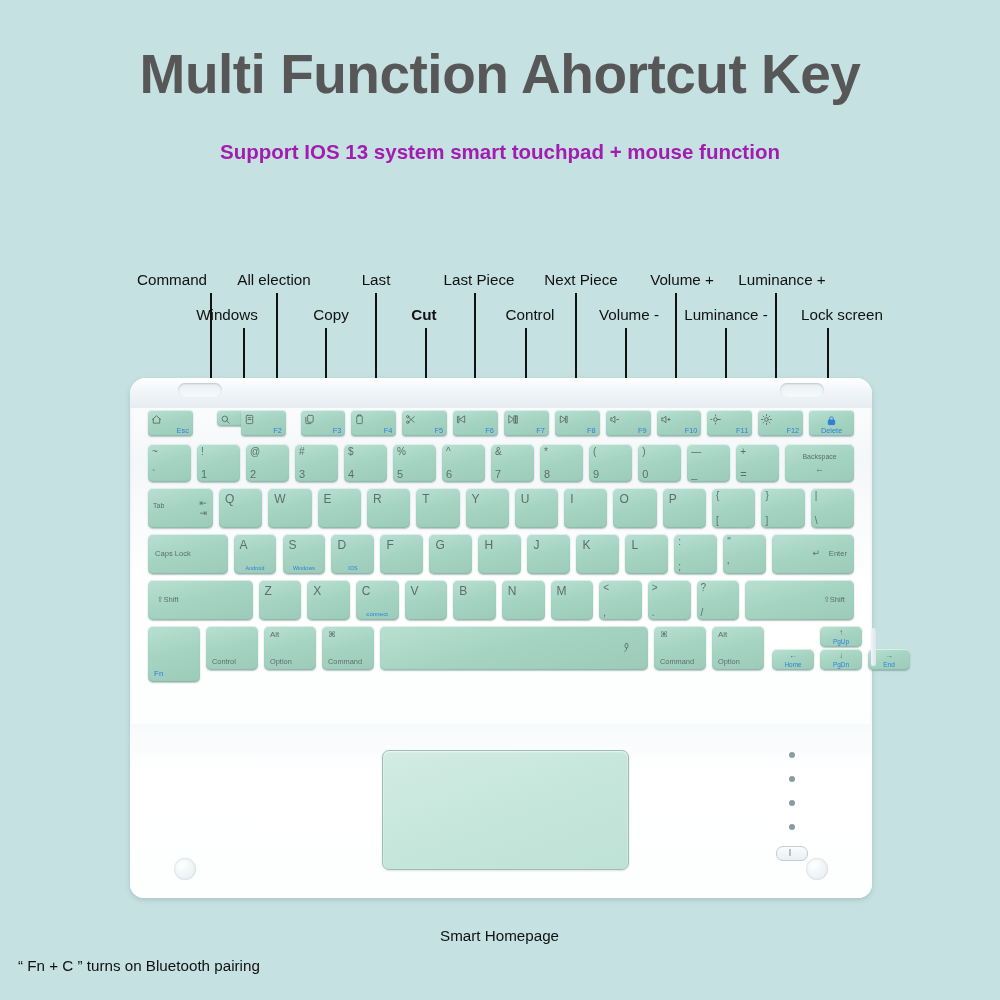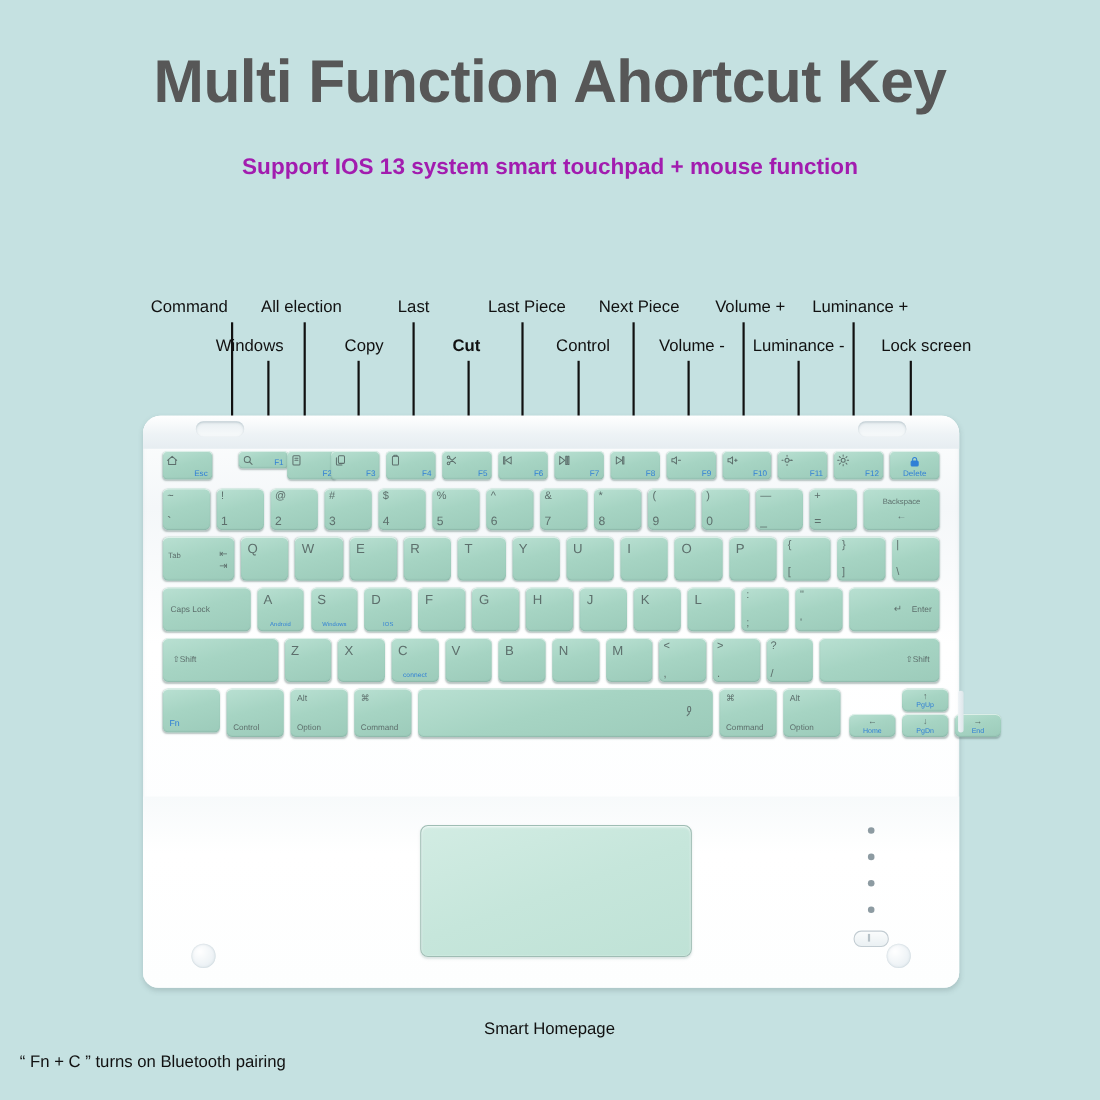--- a/index.html
+++ b/index.html
@@ -143,21 +143,21 @@
           </svg></span>
         <span class="lg-br fkey-label">Esc</span>
       </div>
       <div class="key fn-row" style="left: 87px; top: 8px; width: 44.8571px; height: 16px; text-decoration: underline;">
         <span class="lg-tl" style="top:1px;left:3px;"><svg width="11" height="11" viewBox="0 0 24 24" fill="none" stroke="#5d6f6c" stroke-width="2" stroke-linecap="round" stroke-linejoin="round">
             <circle cx="10.5" cy="10.5" r="6"></circle>
             <path d="M15 15l5 5"></path>
           </svg></span>
         <span class="lg-br fkey-label">F1</span>
       </div>
-      <div class="key fn-row" style="left: 131px; top: 8px; width: 44.8571px; height: 26px;">
+      <div class="key fn-row" style="left: 111px; top: 8px; width: 44.8571px; height: 26px;">
         <span class="lg-tl" style="top:1px;left:3px;"><svg width="11" height="11" viewBox="0 0 24 24" fill="none" stroke="#5d6f6c" stroke-width="2" stroke-linecap="round" stroke-linejoin="round">
             <rect x="5" y="3" width="14" height="18" rx="2"></rect>
             <path d="M9 8h6M9 12h6"></path>
           </svg></span>
         <span class="lg-br fkey-label">F2</span>
       </div>
       <div class="key fn-row" style="left: 170.571px; top: 8px; width: 44.8571px; height: 26px;">
         <span class="lg-tl" style="top:1px;left:3px;"><svg width="11" height="11" viewBox="0 0 24 24" fill="none" stroke="#5d6f6c" stroke-width="2" stroke-linecap="round" stroke-linejoin="round">
             <rect x="8" y="3" width="12" height="15" rx="2"></rect>
             <path d="M4 7v12a2 2 0 002 2h9"></path>
@@ -417,21 +417,21 @@
         <span class="lg-tl" style="font-size:10px;">&gt;</span>
         <span class="lg-bl" style="font-size:10px;">.</span>
       </div>
       <div class="key" style="left: 566.533px; top: 178px; width: 42.6667px; height: 40px;">
         <span class="lg-tl" style="font-size:10px;">?</span>
         <span class="lg-bl" style="font-size:10px;">/</span>
       </div>
       <div class="key" style="left: 615.2px; top: 178px; width: 108.8px; height: 40px;">
         <span style="position:absolute;right:9px;top:15px;font-size:7.6px;">⇧<span>Shift</span></span>
       </div>
-      <div class="key" style="left: 18px; top: 224px; width: 52px; height: 40px;">
+      <div class="key" style="left: 18px; top: 224px; width: 52px; height: 56px;">
         <span class="lg-bl blue" style="font-size:8px;left:6px;bottom:4px;">Fn</span>
       </div>
       <div class="key" style="left: 76px; top: 224px; width: 52px; height: 44px;">
         <span class="lg-bl" style="font-size:7.4px;left:6px;bottom:4px;">Control</span>
       </div>
       <div class="key" style="left: 134px; top: 224px; width: 52px; height: 44px;">
         <span class="lg-tl" style="font-size:8px;left:6px;top:4px;">Alt</span>
         <span class="lg-bl" style="font-size:7.4px;left:6px;bottom:4px;">Option</span>
       </div>
       <div class="key" style="left: 192px; top: 224px; width: 52px; height: 44px;">

